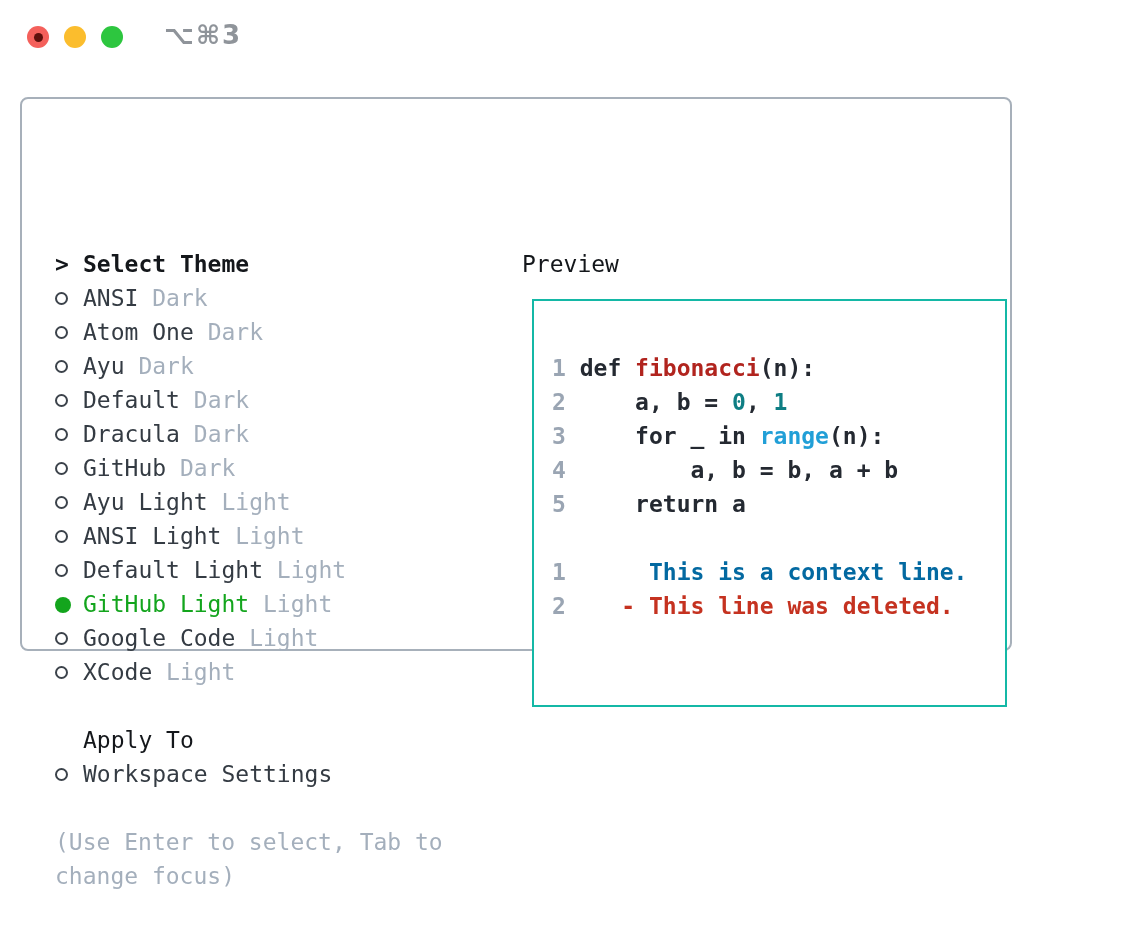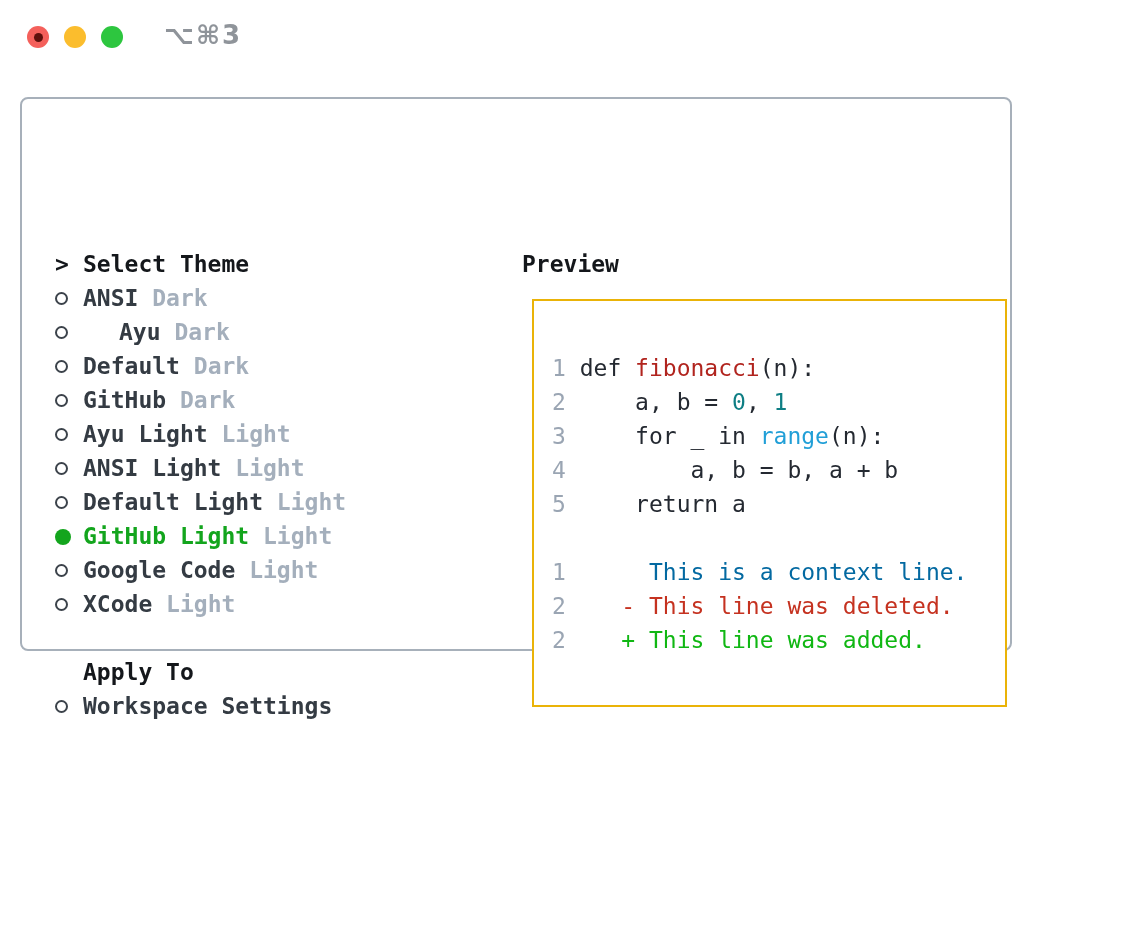--- a/index.html
+++ b/index.html
@@ -21,37 +21,37 @@
     font-family: "DejaVu Sans", "Liberation Sans", sans-serif;
     font-size: 26px; font-weight: bold; color: #8f949a; letter-spacing: 2px;
   }
   
   .frame {
     position: absolute; left: 20px; top: 97px; width: 992px; height: 554px;
     border: 2px solid #a7b0ba; border-radius: 8px; background: #fff;
   }
   
   .leftcol { position: absolute; left: 33px; top: 148px; font-size: 23px; }
-  .row { height: 34px; line-height: 34px; white-space: pre; color: #343b43; font-weight: bold; }
+  .row { height: 34px; line-height: 34px; white-space: pre; color: #343b43; }
   .row.header { font-weight: bold; color: #14171b; }
   .cell { display: inline-block; width: 28px; }
   .prompt-glyph { font-weight: bold; color: #14171b; }
   .dot {
     display: inline-block; width: 13px; height: 13px; border: 2.5px solid #3c434b;
     border-radius: 50%; vertical-align: 1px;
   }
   .dot.sel { border: none; width: 16px; height: 16px; vertical-align: -1px; }
   
   .preview-title {
     position: absolute; left: 500px; top: 148px; height: 34px; line-height: 34px;
-    font-size: 23px; font-weight: bold; color: #14171b;
+    font-size: 23px; font-weight: normal; color: #14171b;
   }
   .pbox {
     position: absolute; left: 510px; top: 200px; width: 475px; height: 408px;
-    border: 2px solid #eab308; background: #fff;
+    border: 2px solid #14b8a6; background: #fff; font-weight: bold;
   }
   .codecol { position: absolute; left: 18px; top: 50px; font-size: 23px; }
   .code-row { height: 34px; line-height: 34px; white-space: pre; }
 </style>
 </head>
 <body>
 
 <div class="window">
 
   <div class="traffic">
@@ -60,48 +60,53 @@
     <div class="light max" style="background: rgb(45, 198, 63);"></div>
   </div>
   <div class="titlebar-title">⌥⌘3</div>
 
   <div class="frame">
 
     <div class="leftcol">
       <div class="row header"><span class="cell prompt-glyph">&gt;</span><span>Select Theme</span></div>
       <div>
           <div class="row"><span class="cell"><span class="dot"></span></span><span style="color: rgb(52, 59, 67);">ANSI</span><span style="color: rgb(164, 175, 188);"> Dark</span></div>
-          <div class="row"><span class="cell"><span class="dot"></span></span><span style="color: rgb(52, 59, 67); margin-left: 36px;">Ayu</span><span style="color: rgb(164, 175, 188);"> Dark</span></div>
+          <div class="row"><span class="cell"><span class="dot"></span></span><span style="color: rgb(52, 59, 67);">Atom One</span><span style="color: rgb(164, 175, 188);"> Dark</span></div>
+          <div class="row"><span class="cell"><span class="dot"></span></span><span style="color: rgb(52, 59, 67);">Ayu</span><span style="color: rgb(164, 175, 188);"> Dark</span></div>
           <div class="row"><span class="cell"><span class="dot"></span></span><span style="color: rgb(52, 59, 67);">Default</span><span style="color: rgb(164, 175, 188);"> Dark</span></div>
+          <div class="row"><span class="cell"><span class="dot"></span></span><span style="color: rgb(52, 59, 67);">Dracula</span><span style="color: rgb(164, 175, 188);"> Dark</span></div>
           <div class="row"><span class="cell"><span class="dot"></span></span><span style="color: rgb(52, 59, 67);">GitHub</span><span style="color: rgb(164, 175, 188);"> Dark</span></div>
           <div class="row"><span class="cell"><span class="dot"></span></span><span style="color: rgb(52, 59, 67);">Ayu Light</span><span style="color: rgb(164, 175, 188);"> Light</span></div>
           <div class="row"><span class="cell"><span class="dot"></span></span><span style="color: rgb(52, 59, 67);">ANSI Light</span><span style="color: rgb(164, 175, 188);"> Light</span></div>
           <div class="row"><span class="cell"><span class="dot"></span></span><span style="color: rgb(52, 59, 67);">Default Light</span><span style="color: rgb(164, 175, 188);"> Light</span></div>
           <div class="row"><span class="cell"><span class="dot sel" style="background: rgb(19, 165, 29);"></span></span><span style="color: rgb(19, 165, 29);">GitHub Light</span><span style="color: rgb(164, 175, 188);"> Light</span></div>
           <div class="row"><span class="cell"><span class="dot"></span></span><span style="color: rgb(52, 59, 67);">Google Code</span><span style="color: rgb(164, 175, 188);"> Light</span></div>
           <div class="row"><span class="cell"><span class="dot"></span></span><span style="color: rgb(52, 59, 67);">XCode</span><span style="color: rgb(164, 175, 188);"> Light</span></div>
         </div>
       <div class="row"></div>
       <div class="row"><span class="cell"></span><span style="color:#14171b;">Apply To</span></div>
       <div>
           <div class="row"><span class="cell"><span class="dot"></span></span><span style="color: rgb(52, 59, 67);">Workspace Settings</span></div>
         </div>
       <div class="row"></div>
+      <div>
+          <div class="row" style="color: rgb(164, 175, 188);">(Use Enter to select, Tab to</div>
+          <div class="row" style="color: rgb(164, 175, 188);">change focus)</div>
+        </div>
     </div>
 
     <div class="preview-title">Preview</div>
 
     <div class="pbox">
       <div class="codecol">
           <div class="code-row"><span style="color: rgb(154, 165, 179);">1 </span><span style="color: rgb(36, 41, 49);">def </span><span style="color: rgb(177, 36, 30);">fibonacci</span><span style="color: rgb(36, 41, 49);">(n):</span></div>
           <div class="code-row"><span style="color: rgb(154, 165, 179);">2 </span><span style="color: rgb(36, 41, 49);">    a, b = </span><span style="color: rgb(14, 126, 132);">0</span><span style="color: rgb(36, 41, 49);">, </span><span style="color: rgb(14, 126, 132);">1</span></div>
           <div class="code-row"><span style="color: rgb(154, 165, 179);">3 </span><span style="color: rgb(36, 41, 49);">    for _ in </span><span style="color: rgb(33, 159, 215);">range</span><span style="color: rgb(36, 41, 49);">(n):</span></div>
           <div class="code-row"><span style="color: rgb(154, 165, 179);">4 </span><span style="color: rgb(36, 41, 49);">        a, b = b, a + b</span></div>
           <div class="code-row"><span style="color: rgb(154, 165, 179);">5 </span><span style="color: rgb(36, 41, 49);">    return a</span></div>
           <div class="code-row"></div>
           <div class="code-row"><span style="color: rgb(154, 165, 179);">1 </span><span style="color: #0369a1;">     This is a context line.</span></div>
           <div class="code-row"><span style="color: rgb(154, 165, 179);">2 </span><span style="color: rgb(197, 50, 32);">   - This line was deleted.</span></div>
-          <div class="code-row"><span style="color: rgb(154, 165, 179);">2 </span><span style="color: rgb(16, 183, 19);">   + This line was added.</span></div>
         </div>
     </div>
 
   </div>
 </div>
 
 </body></html>

